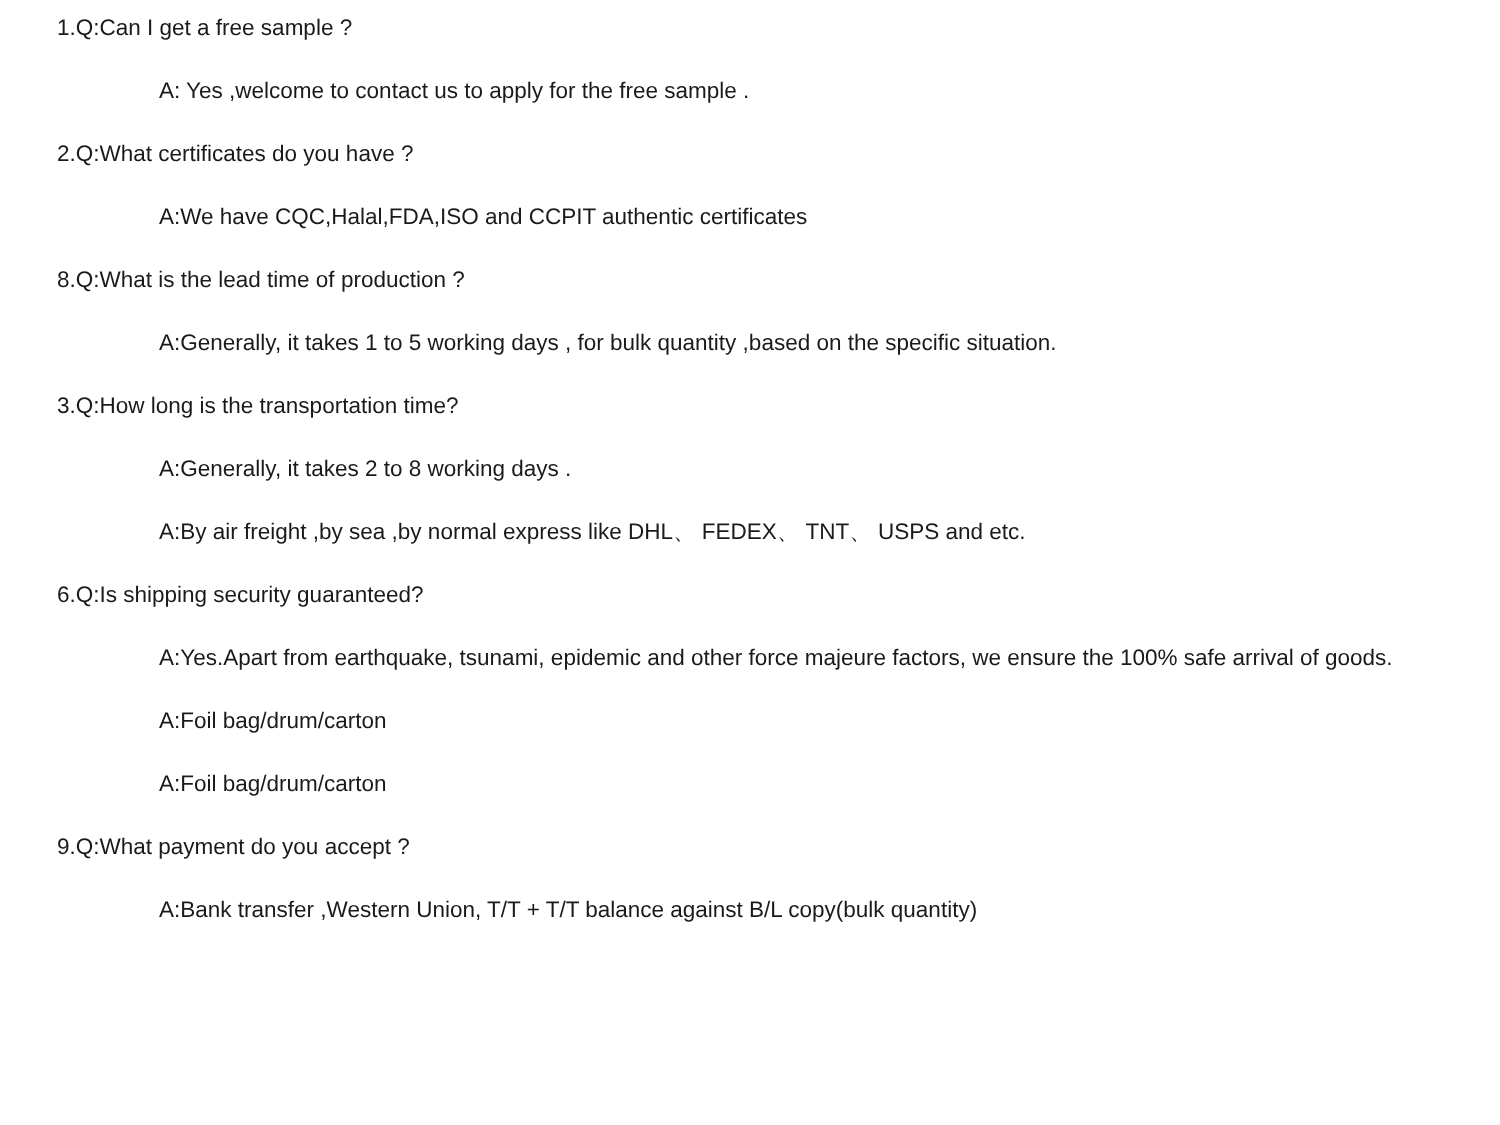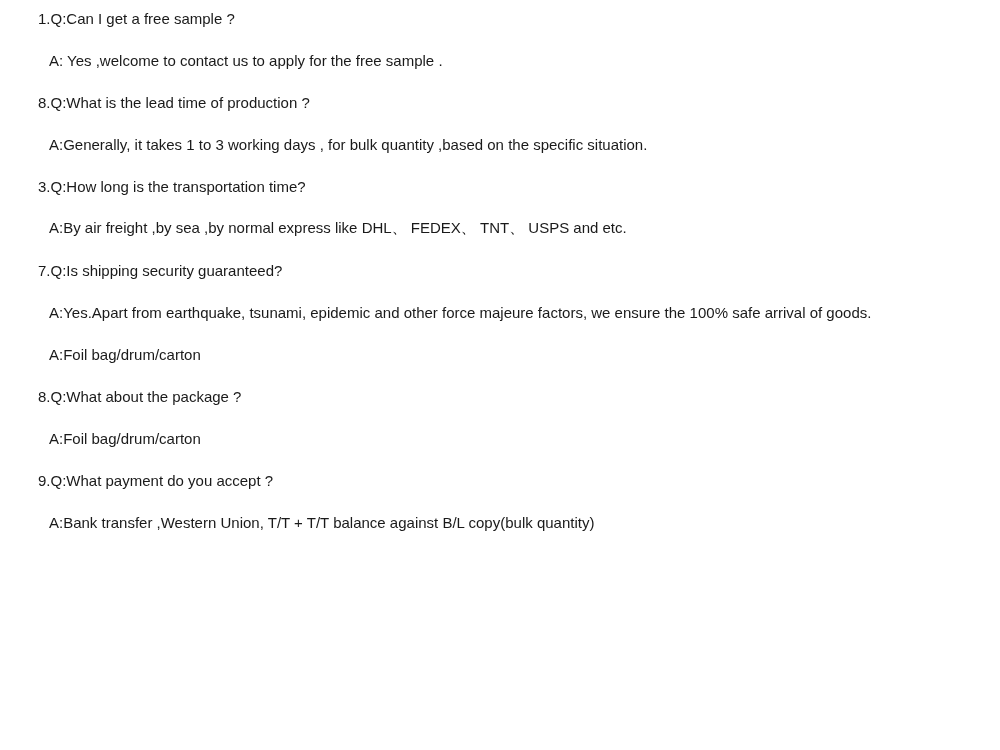--- a/index.html
+++ b/index.html
@@ -22,58 +22,63 @@
   .faq-line {
     height: 42px;
     display: flex;
     align-items: center;
     white-space: pre;
   }
   .faq-question {
     padding-left: 38px;
   }
   .faq-answer {
-    padding-left: 49px;
+    padding-left: 66px;
+    margin-left: 40px;
   }
 </style>
 </head>
 <body>
 
 <div class="faq-page">
 
   <div class="faq-item">
     <div class="faq-line faq-question">1.Q:Can I get a free sample ?</div>
     <div class="faq-line faq-answer">A: Yes ,welcome to contact us to apply for the free sample .</div>
   </div>
 
+  <div class="faq-item">
+    <div class="faq-line faq-question">2.Q:What certificates do you have ?</div>
+    <div class="faq-line faq-answer">A:We have CQC,Halal,FDA,ISO and CCPIT authentic certificates</div>
+  </div>
 
   <div class="faq-item">
     <div class="faq-line faq-question">8.Q:What is the lead time of production ?</div>
-    <div class="faq-line faq-answer">A:Generally, it takes 1 to 3 working days , for bulk quantity ,based on the specific situation.</div>
+    <div class="faq-line faq-answer">A:Generally, it takes 1 to 5 working days , for bulk quantity ,based on the specific situation.</div>
   </div>
 
   <div class="faq-item">
     <div class="faq-line faq-question">3.Q:How long is the transportation time?</div>
+    <div class="faq-line faq-answer">A:Generally, it takes 2 to 8 working days .</div>
   </div>
 
   <div class="faq-item">
     <div class="faq-line faq-answer">A:By air freight ,by sea ,by normal express like DHL、 FEDEX、 TNT、 USPS and etc.</div>
   </div>
 
   <div class="faq-item">
-    <div class="faq-line faq-question">7.Q:Is shipping security guaranteed?</div>
+    <div class="faq-line faq-question">6.Q:Is shipping security guaranteed?</div>
     <div class="faq-line faq-answer">A:Yes.Apart from earthquake, tsunami, epidemic and other force majeure factors, we ensure the 100% safe arrival of goods.</div>
   </div>
 
   <div class="faq-item">
     <div class="faq-line faq-answer">A:Foil bag/drum/carton</div>
   </div>
 
   <div class="faq-item">
-    <div class="faq-line faq-question">8.Q:What about the package ?</div>
     <div class="faq-line faq-answer">A:Foil bag/drum/carton</div>
   </div>
 
   <div class="faq-item">
     <div class="faq-line faq-question">9.Q:What payment do you accept ?</div>
     <div class="faq-line faq-answer">A:Bank transfer ,Western Union, T/T + T/T balance against B/L copy(bulk quantity)</div>
   </div>
 
 </div>
 

